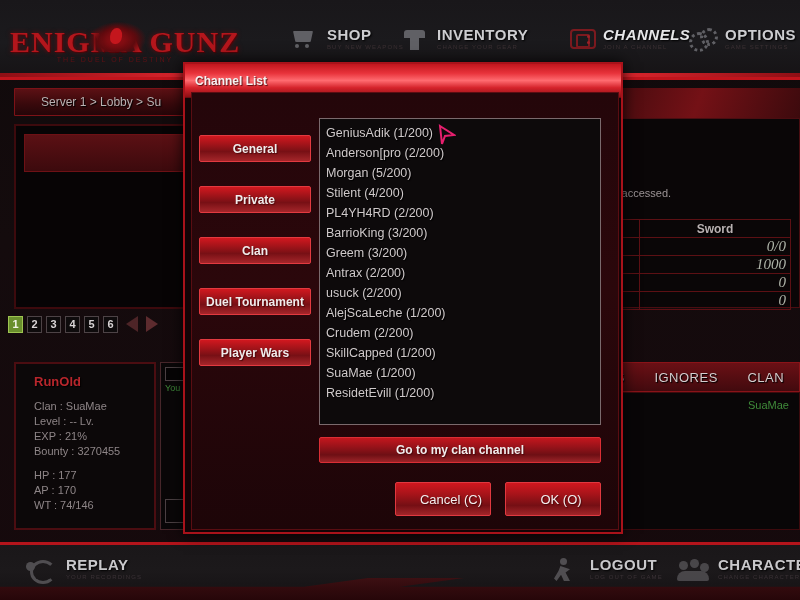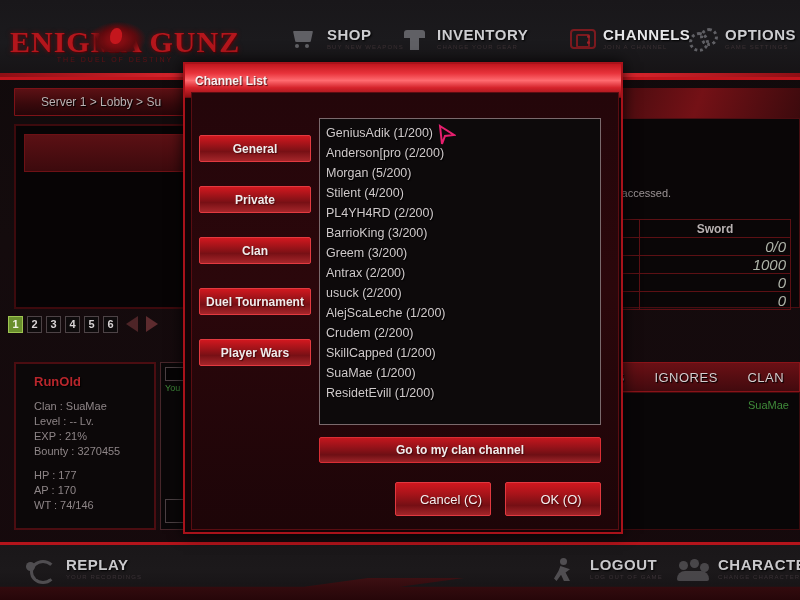--- a/index.html
+++ b/index.html
@@ -58,21 +58,21 @@
     display: flex; align-items: flex-start; gap: 7px;
     cursor: pointer;
   }
   .nav-ico { width: 30px; height: 26px; position: relative; flex: 0 0 auto; opacity: .85; }
   .nav-labels { display: flex; flex-direction: column; }
   .nav-title {
     font-size: 15px; font-weight: bold; letter-spacing: .5px;
     color: #cdcdd0; text-shadow: 1px 1px 2px #000;
     line-height: 17px;
   }
-  .nav-title.hot { color: #e6e6e8; }
+  .nav-title.hot { color: #e6e6e8; font-style: italic; }
   .nav-sub {
     font-size: 6px; letter-spacing: 1.1px; color: #3b3033;
     margin-top: 1px; white-space: nowrap;
   }
 
   
   .ico-cart:before {
     content:""; position:absolute; left:3px; top:5px; width:20px; height:11px;
     background:#6d6d72; border-radius:1px 1px 4px 4px;
     clip-path: polygon(0 0,100% 0,88% 100%,12% 100%);
@@ -201,21 +201,21 @@
   .stat-table td {
     border: 1px solid #5c1014; height: 18px; padding: 0 4px;
     font-size: 12px; color: #8e8587;
   }
   .stat-lbl { width: 48px; font-size: 10px !important; }
   .stat-hdr {
     text-align: center; color: #b9b1b2 !important; font-weight: bold;
     font-size: 12px !important; text-shadow: 1px 1px 1px #000;
   }
   .stat-val {
-    text-align: right; font-family: Liberation Sans, sans-serif;
+    text-align: right; font-family: Liberation Serif, serif;
     font-style: italic; font-size: 15px !important; color: #aeb3a8 !important;
   }
 
   .friendtabs {
     position: absolute; left: 566px; top: 362px; width: 234px; height: 30px;
     background: linear-gradient(180deg, #6a1015 0%, #420a0e 100%);
     border: 1px solid #8a1318;
     display: flex; align-items: center; justify-content: space-around;
     padding-left: 14px;
   }

